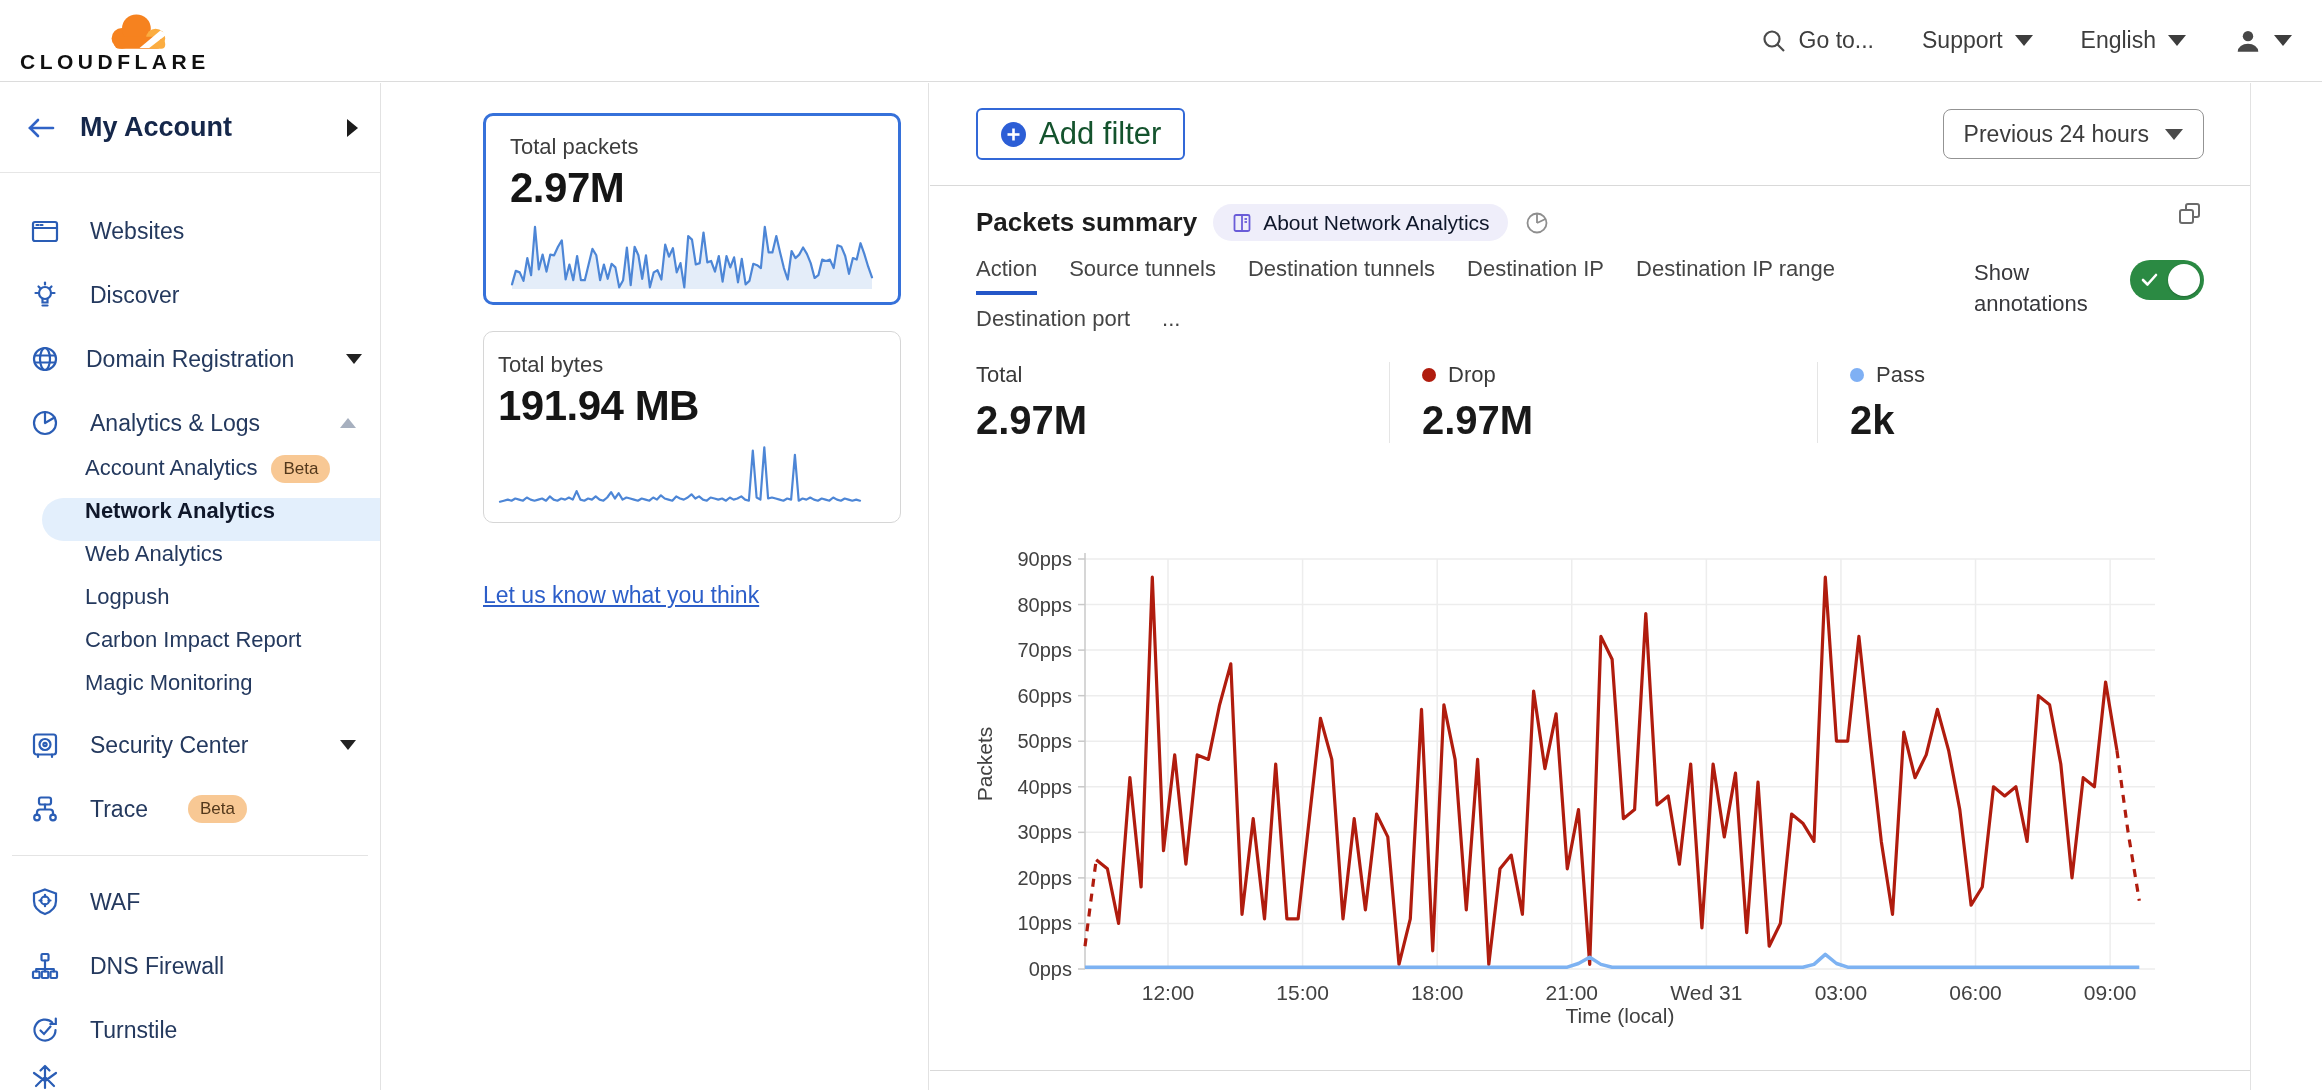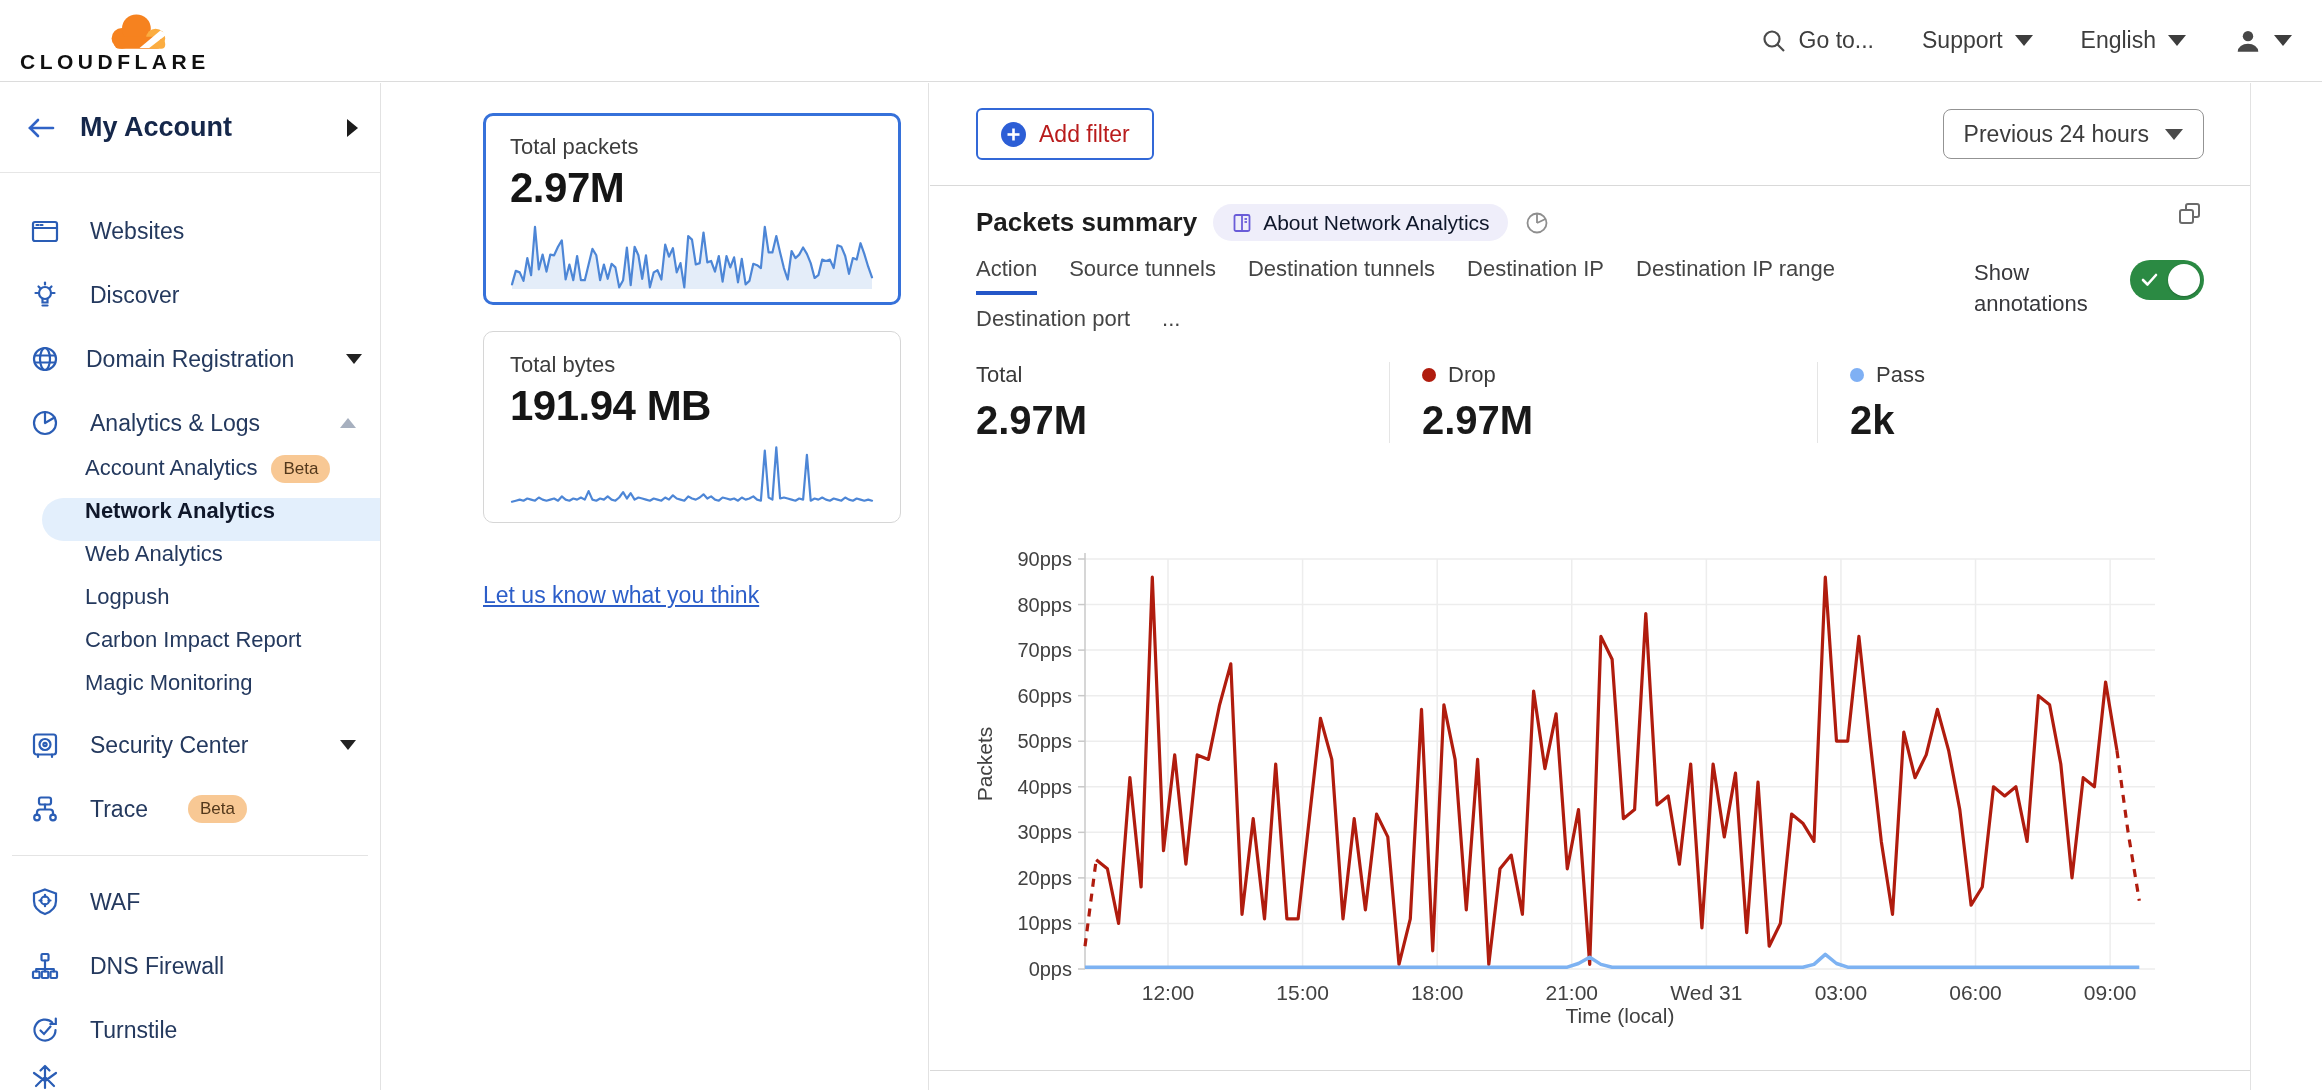--- a/index.html
+++ b/index.html
@@ -42,37 +42,37 @@
                        padding-left:43px; font-weight:bold; color:#0f172a; }
   .beta { background:#f8c894; color:#53381b; font-size:17px; padding:4px 12px; border-radius:999px;
           margin-left:14px; font-weight:normal; }
   .sb-divider { border-top:1px solid #e4e4e4; margin:14px 12px; }
   .sb-partial { padding-left:30px; color:#2a5db5; }
 
   
   .midcol { position:absolute; left:381px; top:83px; width:548px; bottom:0; background:#fff;
             border-right:1px solid #e2e2e2; padding:30px 0 0 102px; }
   .card { width:418px; border:1px solid #d6d6d6; border-radius:10px; background:#fff;
-          padding:20px 26px 12px; cursor:pointer; }
+          padding:20px 14px 12px; cursor:pointer; }
   .card.selected { border:3px solid #3671da; padding:18px 24px 10px; }
   .card + .card { margin-top:26px; }
   .card-title { font-size:22px; color:#3d3d3d; }
   .card-value { font-size:42px; font-weight:bold; color:#151515; margin-top:4px; letter-spacing:-0.5px; }
   .spark { margin-top:6px; }
   .feedback { margin-top:50px; width:460px; font-size:23px; color:#343434; line-height:1.45; }
   .feedback-link { display:inline-block; margin-top:6px; color:#2c5ec9; text-decoration:underline;
                    cursor:pointer; }
 
   
   .main { position:absolute; left:930px; top:83px; width:1321px; bottom:0; background:#fff;
           border-right:1px solid #e2e2e2; }
   .toolbar { height:102px; display:flex; align-items:center; justify-content:space-between;
              padding:0 46px; }
   .add-filter { display:flex; align-items:center; gap:12px; height:52px; padding:0 22px;
-                border:2px solid #3268d7; border-radius:6px; color:#b91c1c; font-size:23px;
+                border:2px solid #3268d7; border-radius:6px; color:#14532d; font-size:31px;
                 background:#fff; cursor:pointer; }
   .range-btn { display:flex; align-items:center; gap:16px; height:50px; padding:0 20px;
                border:1px solid #939393; border-radius:8px; color:#3c3c3c; font-size:23px;
                background:#fff; cursor:pointer; }
   .range-btn .caret { border-top-color:#4a4a4a; }
 
   .panel { position:absolute; top:102px; left:0; right:0; height:886px; border-top:1px solid #d9d9d9;
            border-bottom:1px solid #d9d9d9; background:#fff; }
   .panel-header { position:absolute; top:18px; left:46px; display:flex; align-items:center; gap:16px; }
   .panel-title { font-size:26px; font-weight:bold; color:#1d1d1d; }

